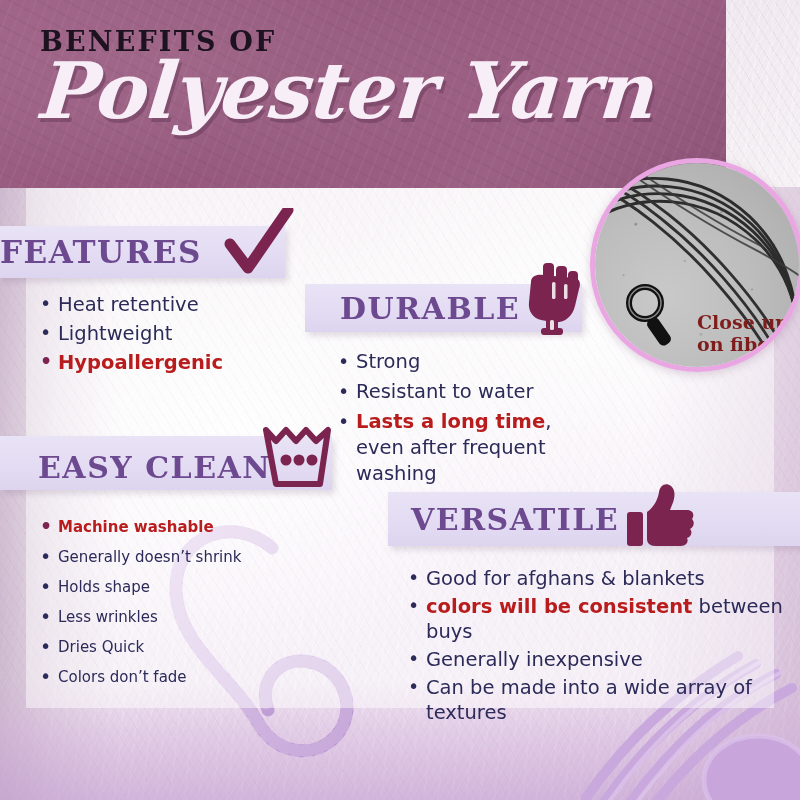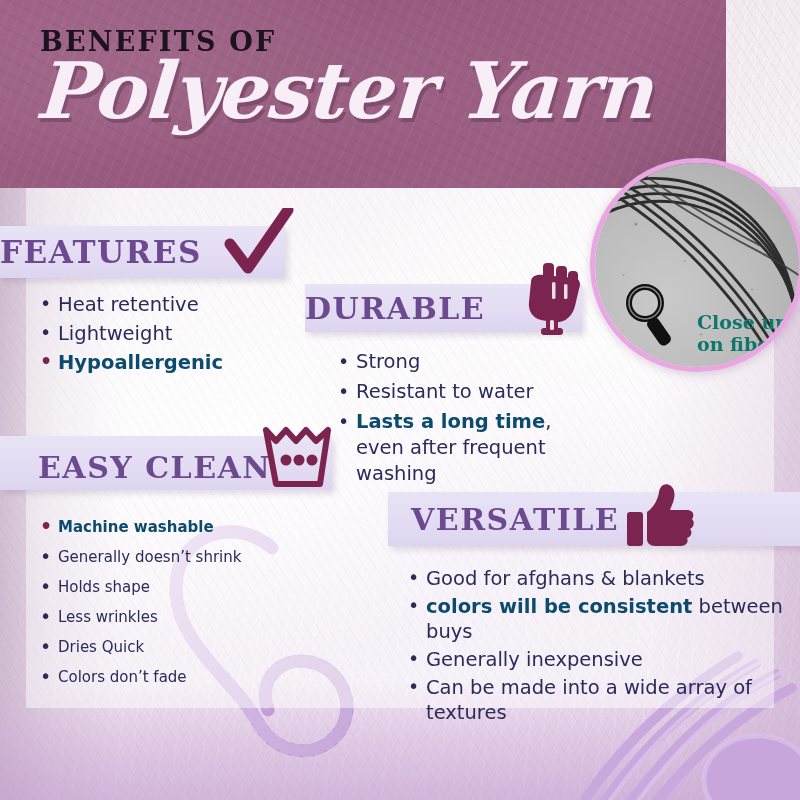--- a/index.html
+++ b/index.html
@@ -102,21 +102,21 @@
   .bar .bar-title {
     font-family: "DejaVu Serif", serif;
     font-weight: 700;
     color: #6d4a90;
     letter-spacing: 1.5px;
     font-size: 31px;
     white-space: nowrap;
   }
 
   #bar-features  { left: 0px;   top: 226px; width: 285px; height: 52px; }
-  #bar-durable   { left: 305px; top: 284px; width: 277px; height: 48px; }
+  #bar-durable   { left: 305px; top: 284px; width: 277px; height: 48px; padding-left: 35px; }
   #bar-easyclean { left: 0px;   top: 436px; width: 332px; height: 54px; padding-left: 38px; }
   #bar-versatile { left: 388px; top: 492px; width: 412px; height: 54px; padding-left: 23px; }
 
   #bar-durable .bar-title   { font-size: 30px; }
   #bar-easyclean .bar-title { font-size: 30px; margin-top: 8px; }
   #bar-versatile .bar-title { font-size: 30px; }
 
   
   .sec-icon { position: absolute; z-index: 5; }
   #icon-check  { left: 222px; top: 208px; width: 72px; height: 72px; }
@@ -135,21 +135,21 @@
     font-size: 19.5px;
     line-height: 25px;
     margin-bottom: 5px;
     font-family: "DejaVu Sans", sans-serif;
   }
   .blist li::before {
     content: "\2022";
     position: absolute; left: 0; top: -1px;
     color: #2b2a58; font-size: 19px;
   }
-  .blist li.em, .blist li .em { color: #0c4a6e; font-weight: 700; }
+  .blist li.em, .blist li .em { color: #b91c1c; font-weight: 700; }
   .blist li.em::before { color: #7b2450; }
   .blist li .cont { color: #2b2a58; font-weight: 400; }
   .blist li .wrap2 { display: block; padding-left: 0; }
 
   #list-features  { left: 40px;  top: 292px; width: 260px; }
   #list-durable   { left: 338px; top: 349px; width: 250px; }
   #list-easyclean { left: 40px;  top: 514px; width: 300px; }
   #list-versatile { left: 408px; top: 566px; width: 380px; }
 
   #list-features li  { font-size: 19.5px; line-height: 25px; margin-bottom: 4px; }
@@ -182,21 +182,21 @@
       radial-gradient(circle 4px at 30% 78%, rgba(70,70,70,.35), rgba(0,0,0,0) 70%),
       radial-gradient(circle 2px at 88% 40%, rgba(70,70,70,.45), rgba(0,0,0,0) 70%),
       radial-gradient(circle 3px at 52% 84%, rgba(70,70,70,.30), rgba(0,0,0,0) 70%),
       radial-gradient(circle 2px at 14% 55%, rgba(70,70,70,.40), rgba(0,0,0,0) 70%);
   }
   .closeup svg.fibers { position: absolute; inset: 0; width: 100%; height: 100%; }
   .closeup-caption {
     position: absolute; right: 9px; bottom: 12px;
     font-family: "DejaVu Serif", serif;
     font-weight: 700; font-size: 19px; line-height: 22px;
-    color: #0f766e; text-align: left;
+    color: #7f1d1d; text-align: left;
   }
   .mag-icon { position: absolute; left: 28px; bottom: 16px; width: 58px; height: 70px; }
   .mag-icon svg { width: 100%; height: 100%; display: block; }
 </style>
 </head>
 <body>
 
 <div id="poster">
 
   <div class="bg-base"></div>

